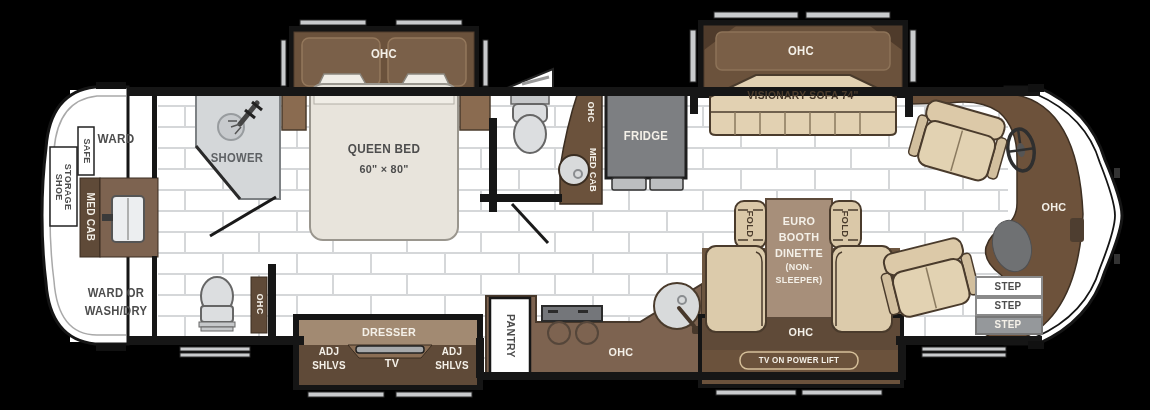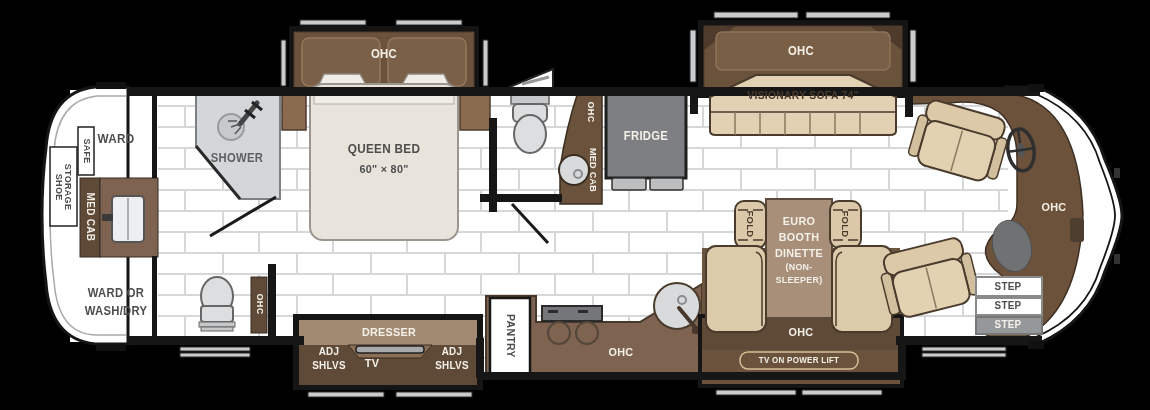--- a/index.html
+++ b/index.html
@@ -238,21 +238,21 @@
   <div class="lbl white sz115" style="left:799px;top:221px">EURO</div>
   <div class="lbl white sz115" style="left:799px;top:237px">BOOTH</div>
   <div class="lbl white sz115" style="left:799px;top:253px">DINETTE</div>
   <div class="lbl white sz95" style="left:799px;top:267px">(NON-</div>
   <div class="lbl white sz95" style="left:799px;top:280px">SLEEPER)</div>
   <div class="lbl white sz115" style="left:801px;top:332px">OHC</div>
   <div class="lbl white sz85" style="left:799px;top:360px">TV ON POWER LIFT</div>
   <div class="lbl white sz115" style="left:621px;top:352px">OHC</div>
   <div class="lbl dark sz105 vert" style="left:510px;top:336px">PANTRY</div>
   <div class="lbl white sz115" style="left:389px;top:332px">DRESSER</div>
-  <div class="lbl white sz115" style="left:372px;top:363px">TV</div>
+  <div class="lbl white sz115" style="left:392px;top:363px">TV</div>
   <div class="lbl white sz105" style="left:329px;top:352px">ADJ</div>
   <div class="lbl white sz105" style="left:329px;top:366px">SHLVS</div>
   <div class="lbl white sz105" style="left:452px;top:352px">ADJ</div>
   <div class="lbl white sz105" style="left:452px;top:366px">SHLVS</div>
   <div class="lbl white sz115" style="left:1054px;top:207px">OHC</div>
   <div class="lbl dark sz105" style="left:1008px;top:287px">STEP</div>
   <div class="lbl dark sz105" style="left:1008px;top:306px">STEP</div>
   <div class="lbl white sz105" style="left:1008px;top:325px">STEP</div>
 </div>
 

